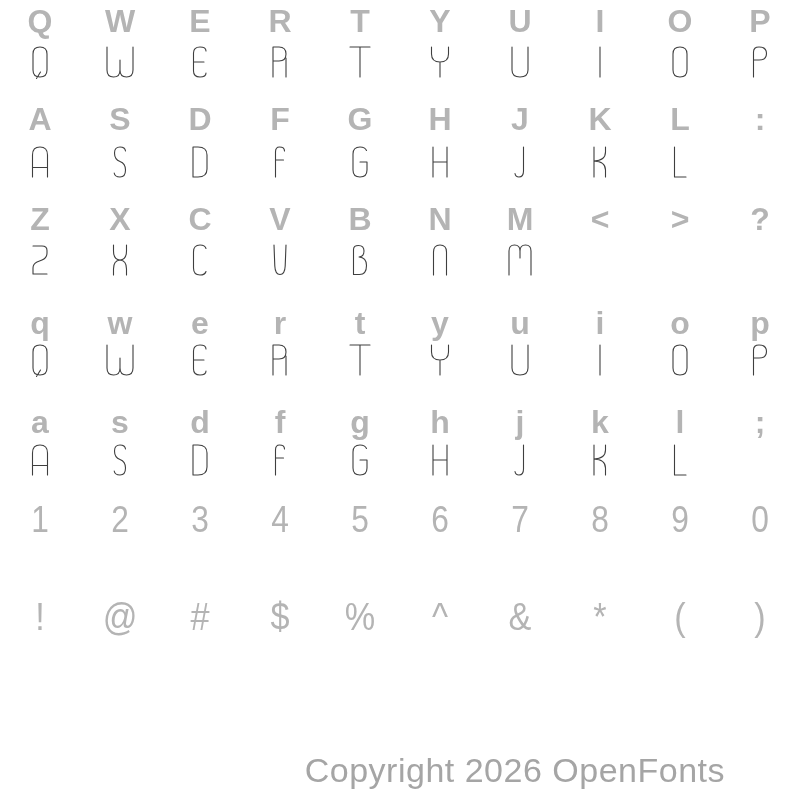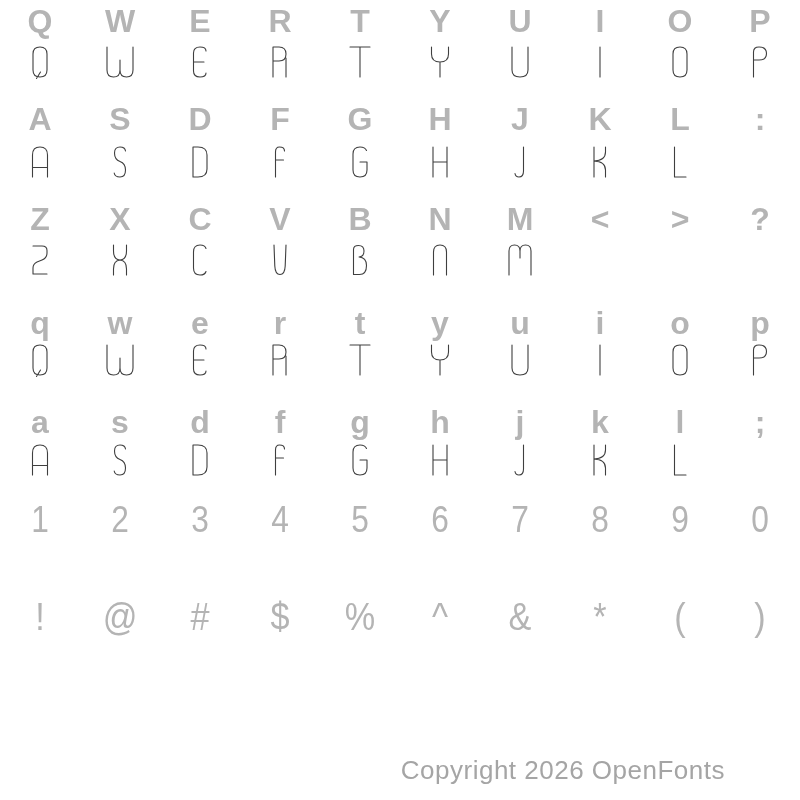--- a/index.html
+++ b/index.html
@@ -36,21 +36,21 @@
     transform:scaleX(.9);transform-origin:50% 50%;
   }
   .glyph-row .cell{height:36px;}
   .glyph-row svg{display:block;margin:0 auto;overflow:visible;}
   .glyph-row path{
     fill:none;stroke:var(--glyph-color);stroke-width:1.1;
     stroke-linecap:round;stroke-linejoin:round;
   }
   .copyright{
     position:absolute;top:755px;right:75px;
-    font-size:26px;line-height:30px;font-weight:400;
+    font-size:34px;line-height:30px;font-weight:400;
     color:var(--copyright-color);
     letter-spacing:.5px;
   }
 </style>
 </head>
 <body>
 
 <div class="sheet">
   <div id="rows">
       <div class="row label-row letters" style="top: 3px;">

